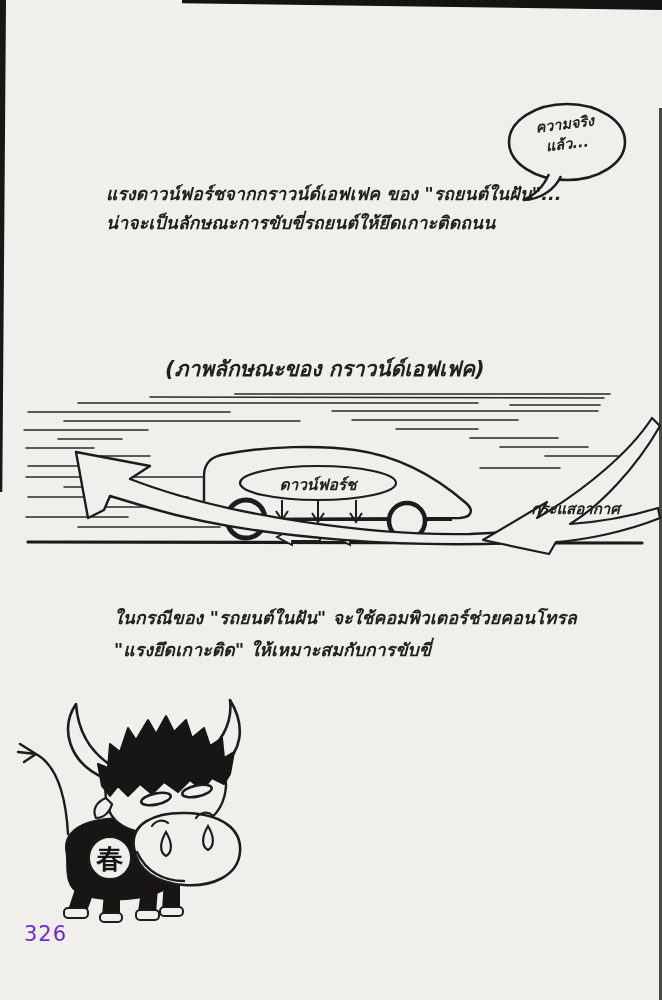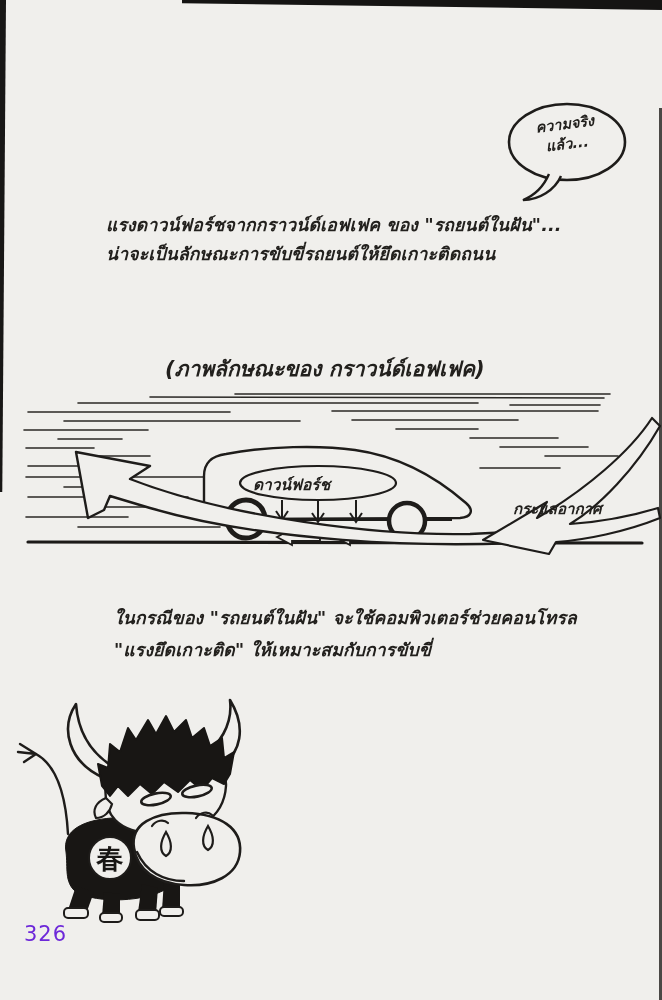--- a/index.html
+++ b/index.html
@@ -19,30 +19,30 @@
   
   .bubble{position:absolute;left:503px;top:100px;width:130px;height:105px;}
   .bubble svg{position:absolute;left:0;top:0;}
   .bubble-text{position:absolute;left:8px;top:14px;width:110px;text-align:center;
     font-weight:700;font-style:italic;font-size:14.5px;line-height:20px;
     transform:rotate(-7deg);}
 
   
   .para{position:absolute;font-weight:700;font-style:italic;letter-spacing:.2px;}
   .para .line{white-space:nowrap;}
-  .intro{left:106px;top:180px;font-size:17.5px;line-height:29px;margin-top:31px;}
+  .intro{left:106px;top:180px;font-size:17.5px;line-height:29px;}
   .closing{left:114px;top:602px;font-size:17.5px;line-height:32px;}
   .caption{position:absolute;left:165px;top:352px;font-size:21px;font-weight:700;
     font-style:italic;white-space:nowrap;}
 
   
   .diagram{position:absolute;left:0;top:390px;width:662px;height:185px;}
   .diagram svg{position:absolute;left:0;top:0;}
   .dia-label{position:absolute;font-weight:700;font-style:italic;white-space:nowrap;
-    text-align:left;font-family:Liberation Mono, monospace;}
+    text-align:center;font-family:Liberation Mono, monospace;}
   .label-downforce{left:253px;top:82px;width:130px;font-size:15.5px;}
   .label-airflow{left:513px;top:107px;width:125px;font-size:15px;}
 
   
   .mascot{position:absolute;left:6px;top:686px;width:240px;height:240px;}
 
   .page-number{position:absolute;left:24px;top:922px;font-size:21px;color:#6d28d9;
     letter-spacing:1px;}
 
   .ink{stroke:#1e1c1a;fill:none;}

